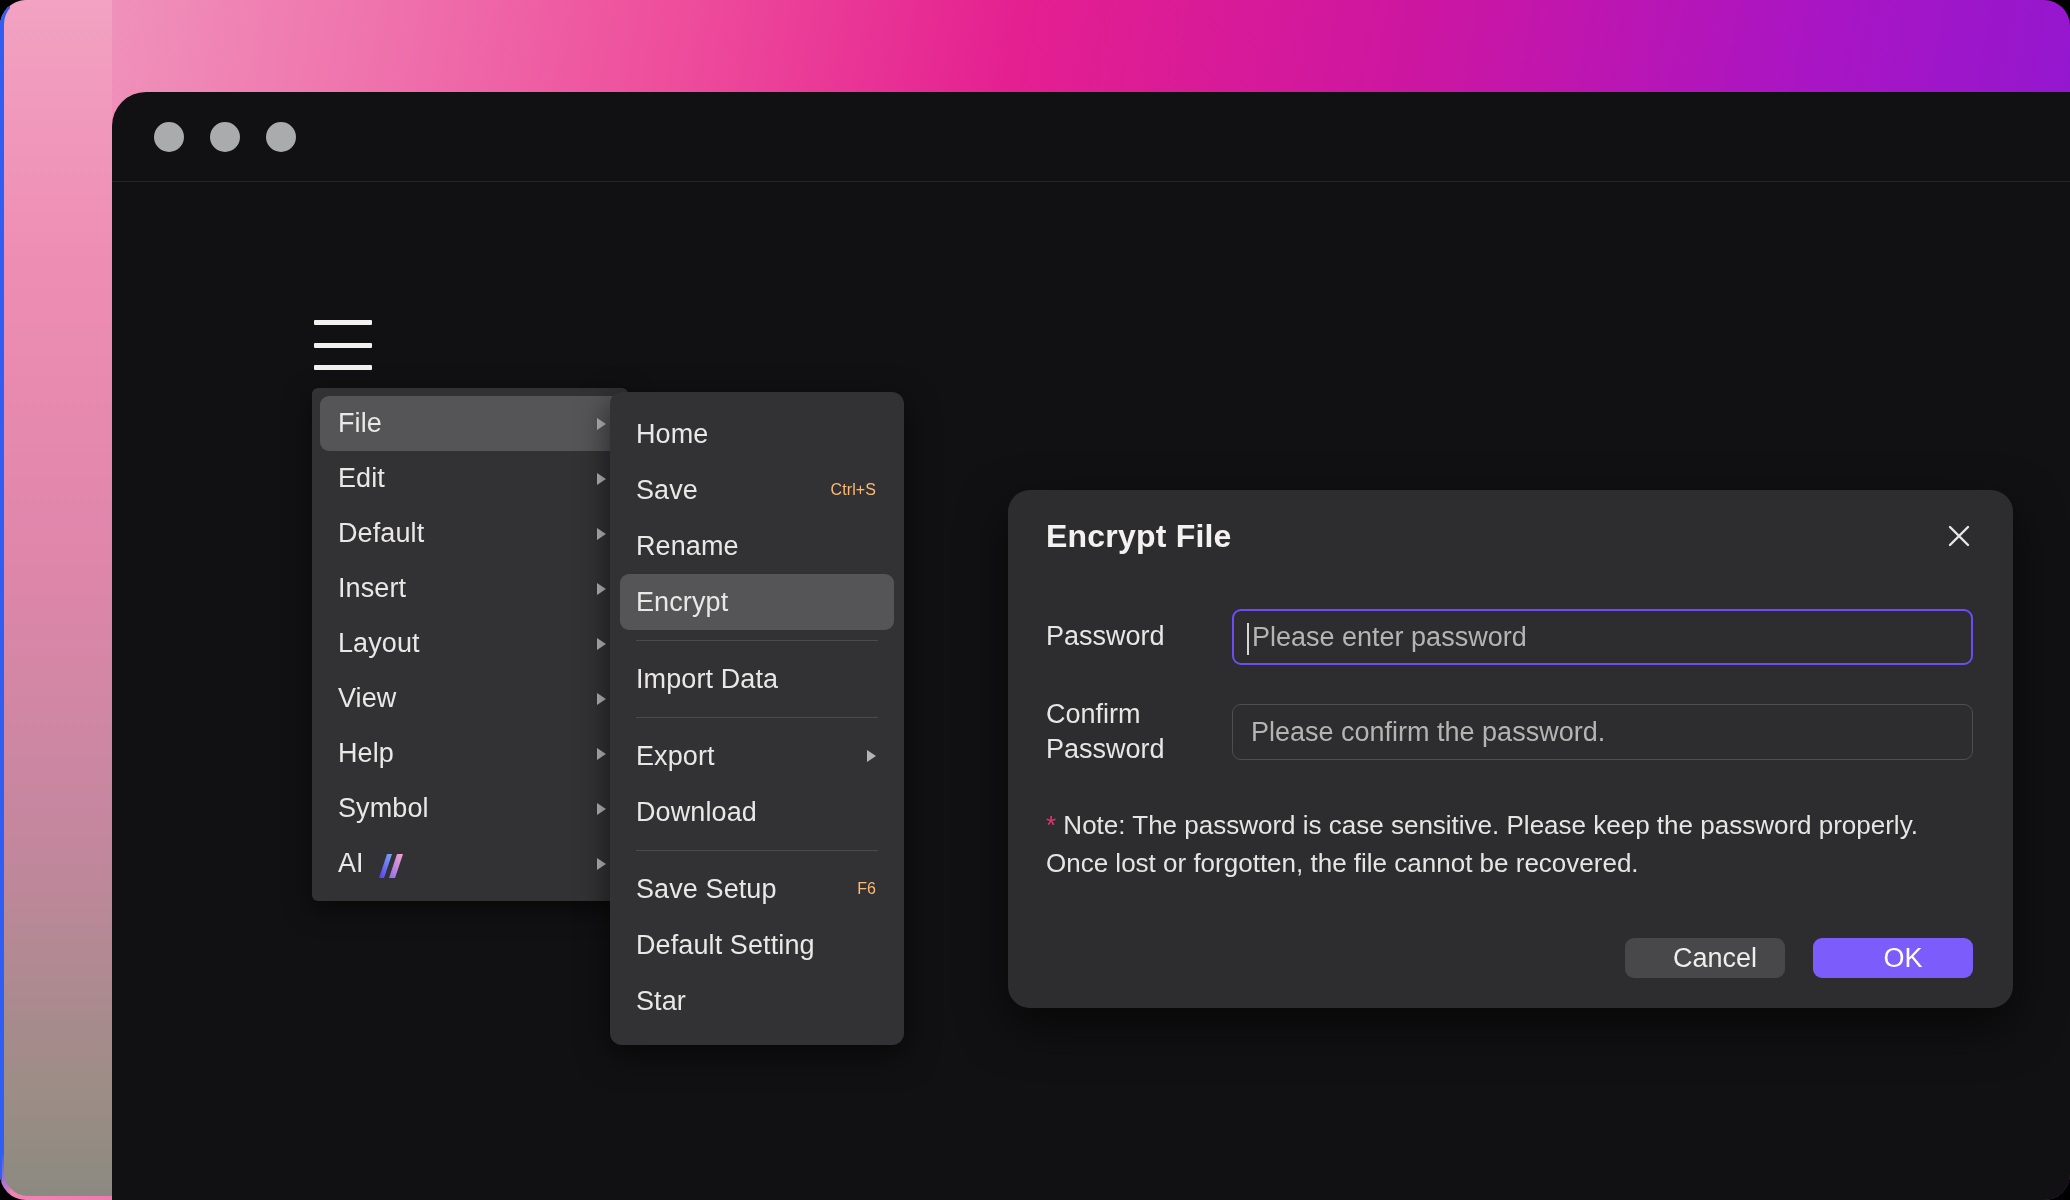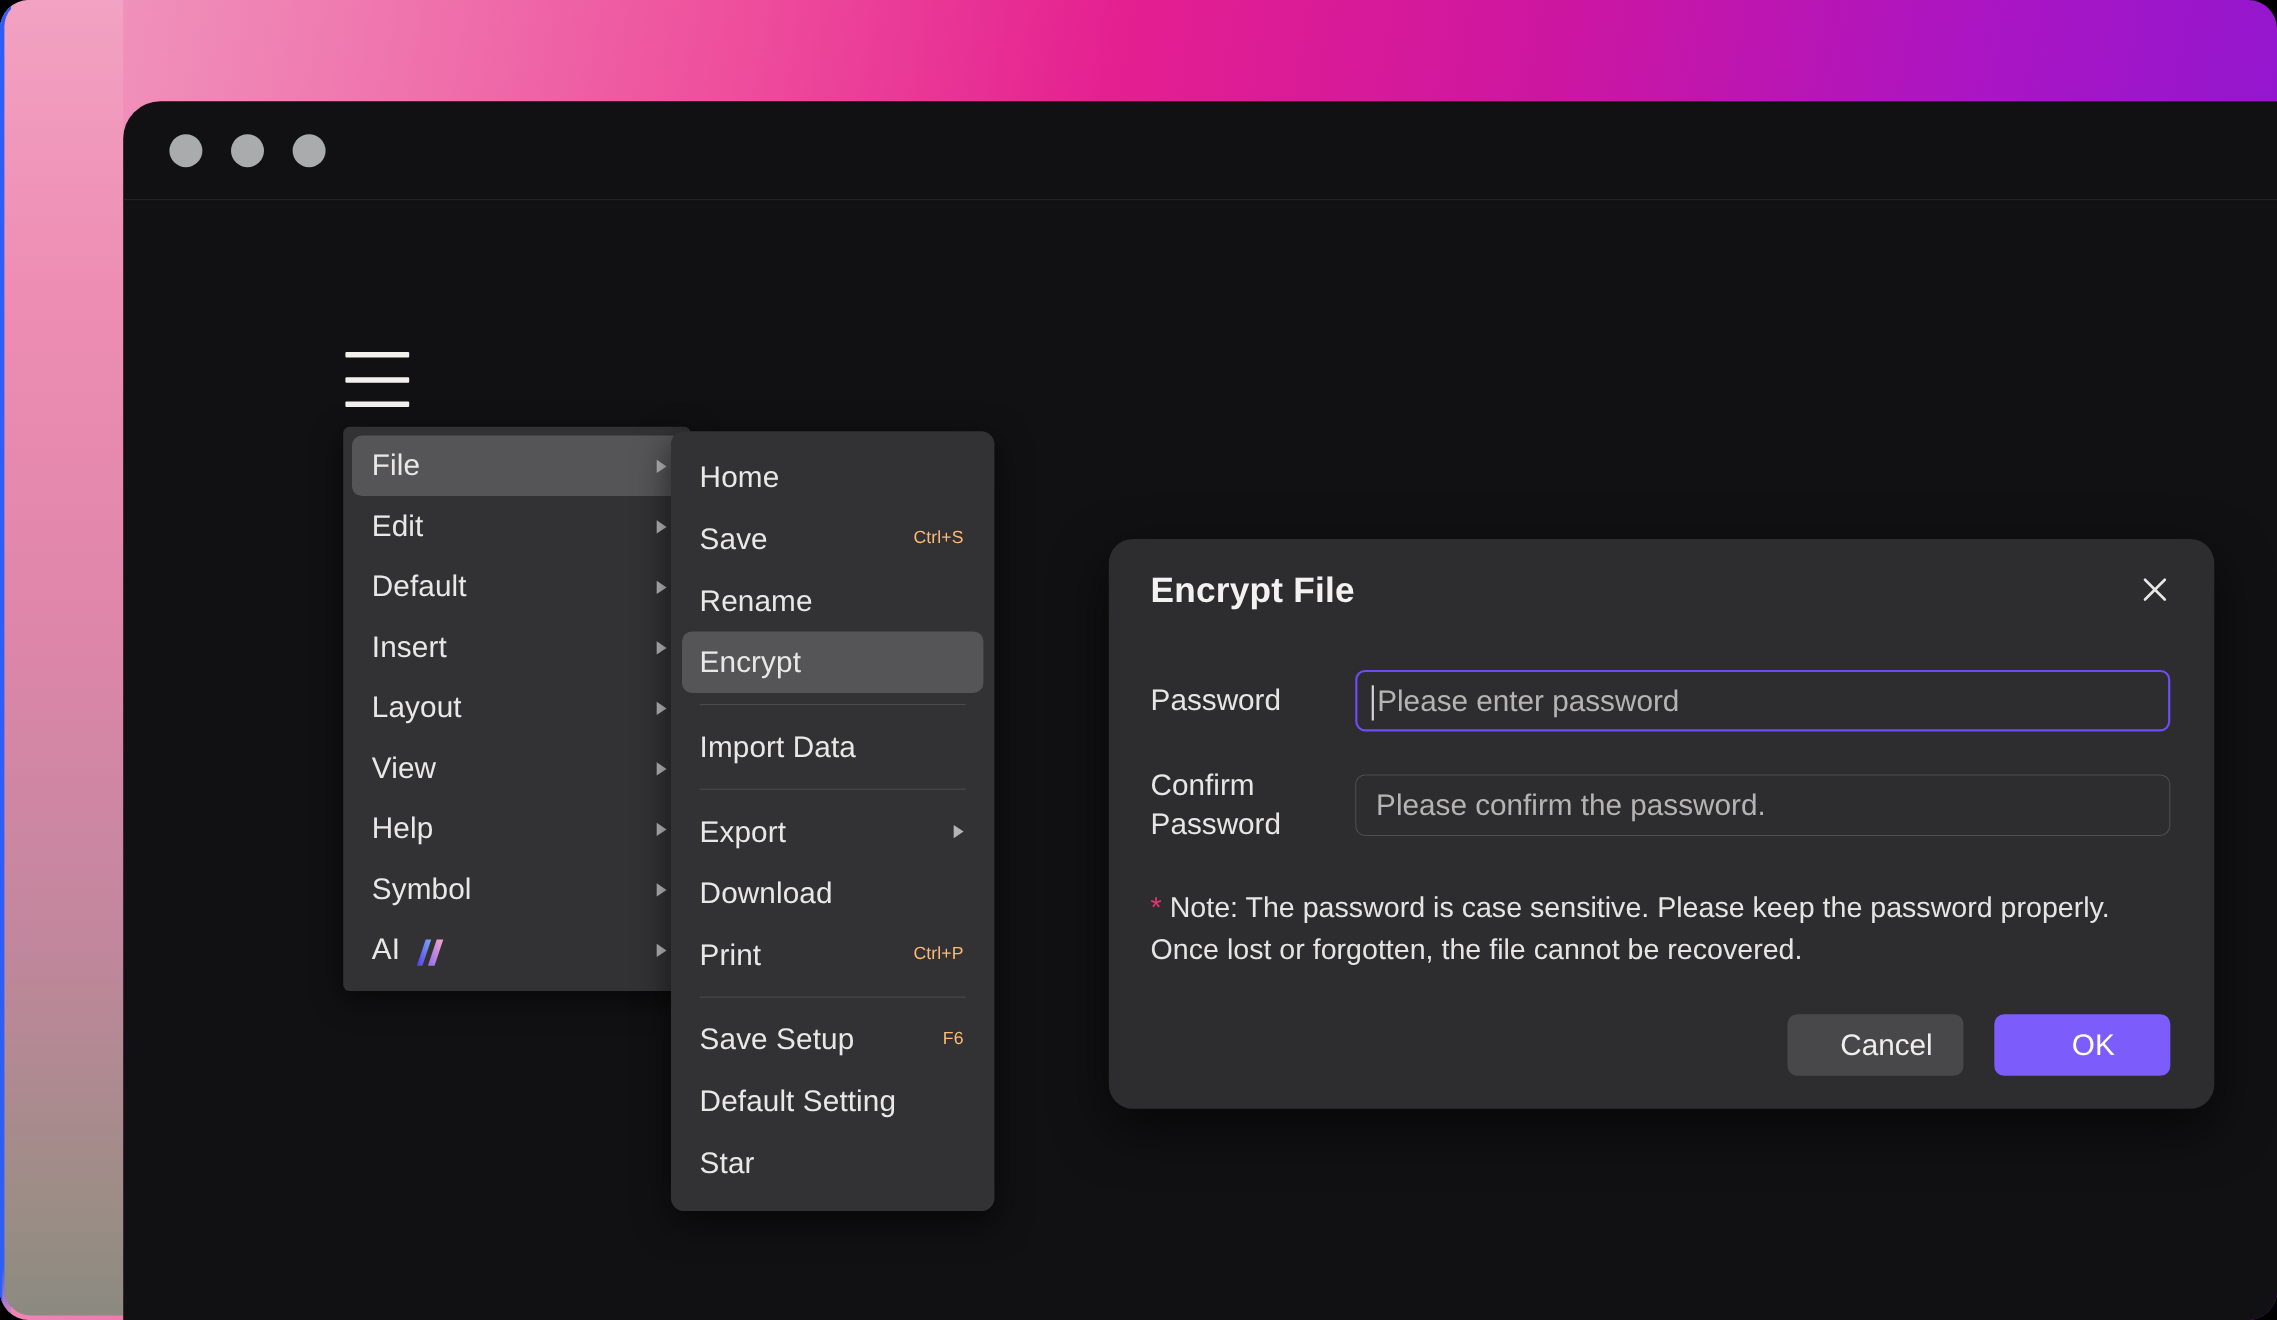--- a/index.html
+++ b/index.html
@@ -171,21 +171,21 @@
     margin-top: 40px;
     color: #e6e5e3; font-size: 26px; line-height: 1.46;
     max-width: 930px;
   }
   #note .asterisk { color: #e4356f; }
   #dialog-actions {
     position: absolute; right: 40px; bottom: 30px;
     display: flex; gap: 28px;
   }
   .dlg-btn {
-    height: 56px; min-width: 160px;
+    height: 40px; min-width: 160px;
     border: none; border-radius: 9px;
     font-size: 27px; cursor: pointer;
     font-family: "Liberation Sans", sans-serif;
     padding-left: 20px;
   }
   #btn-cancel { background: #48484a; color: #efeeec; }
   #btn-ok { background: #7c5cfa; color: #ffffff; }
 </style>
 </head>
 <body>
@@ -311,26 +311,20 @@
           <span class="label">
             <span>Export</span>
           </span>
           <span class="caret"></span>
         </div>
         <div class="mi">
           <span class="label">
             <span>Download</span>
           </span>
         </div>
-        <div class="mi">
-          <span class="label">
-            <span>Print</span>
-          </span>
-          <span class="shortcut">Ctrl+P</span>
-        </div>
         <div class="menu-sep"></div>
         <div class="mi">
           <span class="label">
             <span>Save Setup</span>
           </span>
           <span class="shortcut">F6</span>
         </div>
         <div class="mi">
           <span class="label">
             <span>Default Setting</span>

